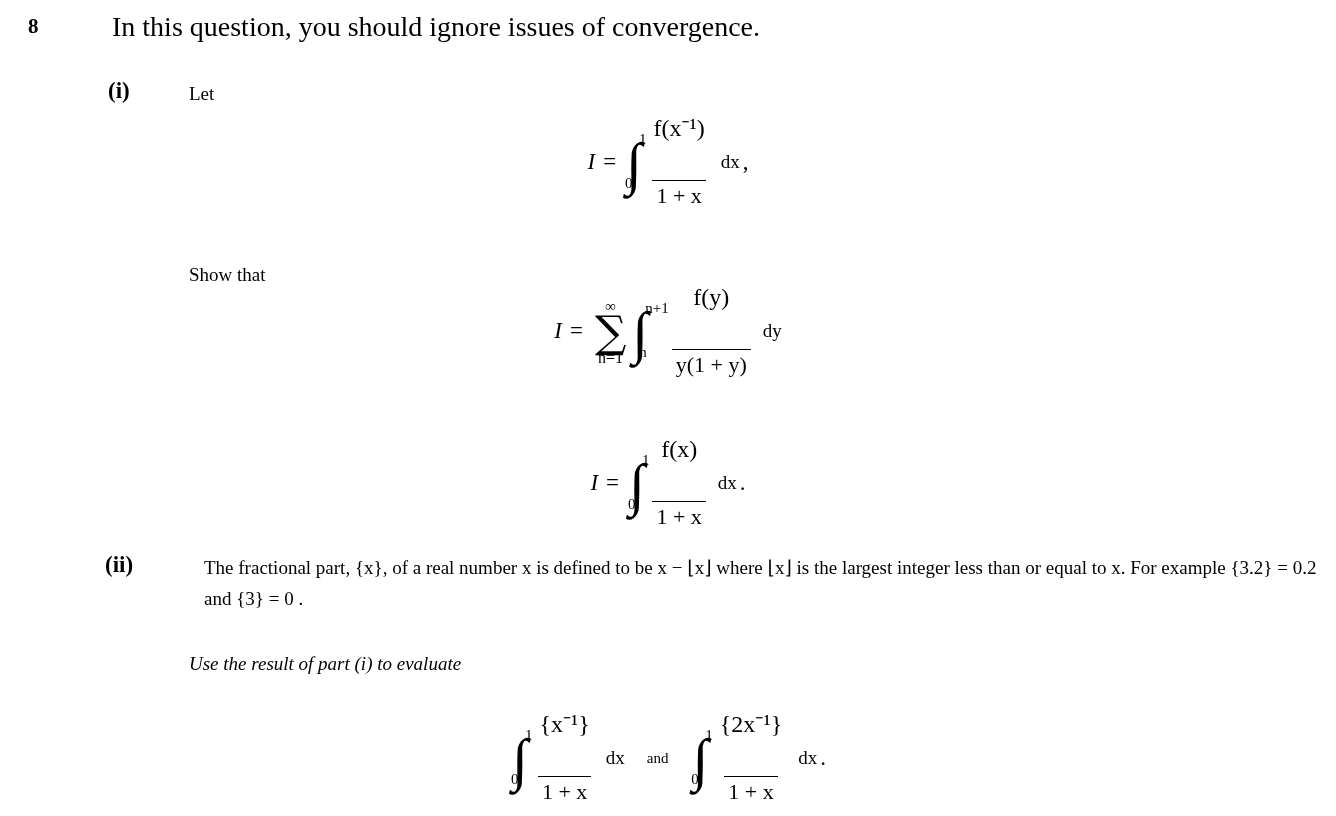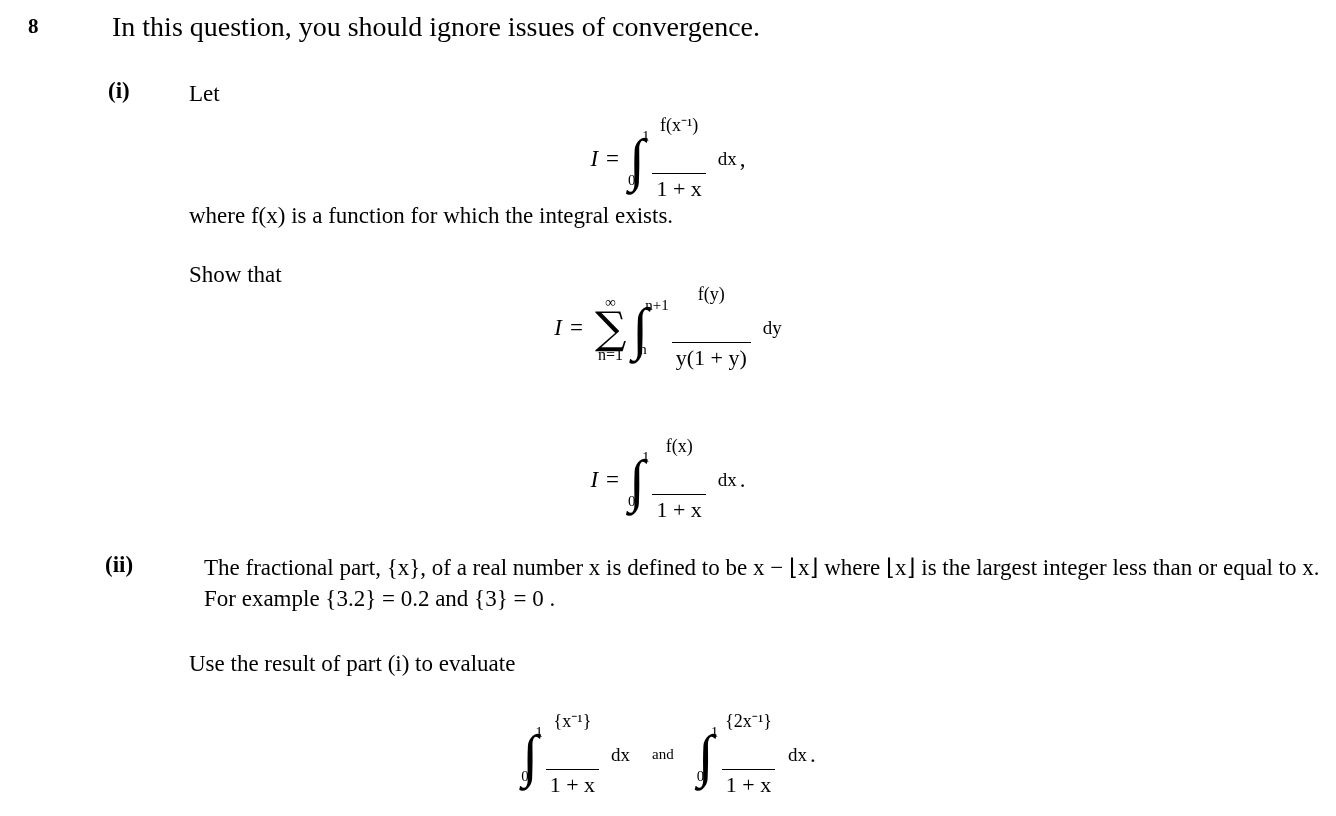--- a/index.html
+++ b/index.html
@@ -45,30 +45,30 @@
   .part-label {
     position: absolute;
     font-weight: bold;
     font-size: 23px;
   }
   .part-i  { left: 108px; top: 78px; }
   .part-ii { left: 105px; top: 552px; }
 
   .para {
     position: absolute;
-    font-size: 23px;
+    font-size: 19px;
     line-height: 31px;
   }
 
   .p-let      { left: 189px; top: 78px; }
   .p-where    { left: 189px; top: 200px; }
   .p-show     { left: 189px; top: 259px; }
   .p-deduce   { left: 186px; top: 388px; }
   .p-frac     { left: 204px; top: 552px; width: 1130px; }
-  .p-use      { left: 189px; top: 648px; }
+  .p-use      { left: 189px; top: 648px; font-style: italic; }
 
   
   .display {
     position: absolute;
     width: 1336px;
     text-align: center;
     font-size: 23px;
   }
   .eq1 { top: 116px; }
   .eq2 { top: 285px; }
@@ -130,21 +130,21 @@
   
   .frac {
     display: inline-flex;
     flex-direction: column;
     align-items: center;
     vertical-align: middle;
     margin: 0 5px;
     position: relative;
     top: -1px;
   }
-  .frac .num { padding: 0 4px 1px 4px; font-size: 18px; line-height: 1.15; }
+  .frac .num { padding: 0 4px 1px 4px; font-size: 24px; line-height: 1.15; }
   .frac .den { padding: 2px 4px 0 4px; font-size: 22px; line-height: 1.15; border-top: 1.3px solid #000; margin-top: 36px; }
   .dx  { margin-left: 7px; font-size: 19px; }
   .comma { margin-left: 3px; }
   .word-and { margin: 0 22px; font-size: 15px; }
 </style>
 </head>
 <body>
 
 <div class="page">
 
@@ -169,21 +169,20 @@
       </span>
       <span class="frac">
         <span class="num">f(x⁻¹)</span>
         <span class="den">1 + x</span>
       </span>
       <span class="dx">dx</span>
       <span class="comma">,</span>
     </span>
   </div>
 
-  <div class="para p-where">where f(x) is a function for which the integral exists.</div>
   <div class="para p-show">Show that</div>
 
   <div class="display eq2">
     <span class="mrow">
       <span class="v">I</span>
       <span style="margin:0 8px;">=</span>
       <span class="sum">
         <span class="above">∞</span>
         <span class="sumsign">∑</span>
         <span class="below it">n=1</span>

